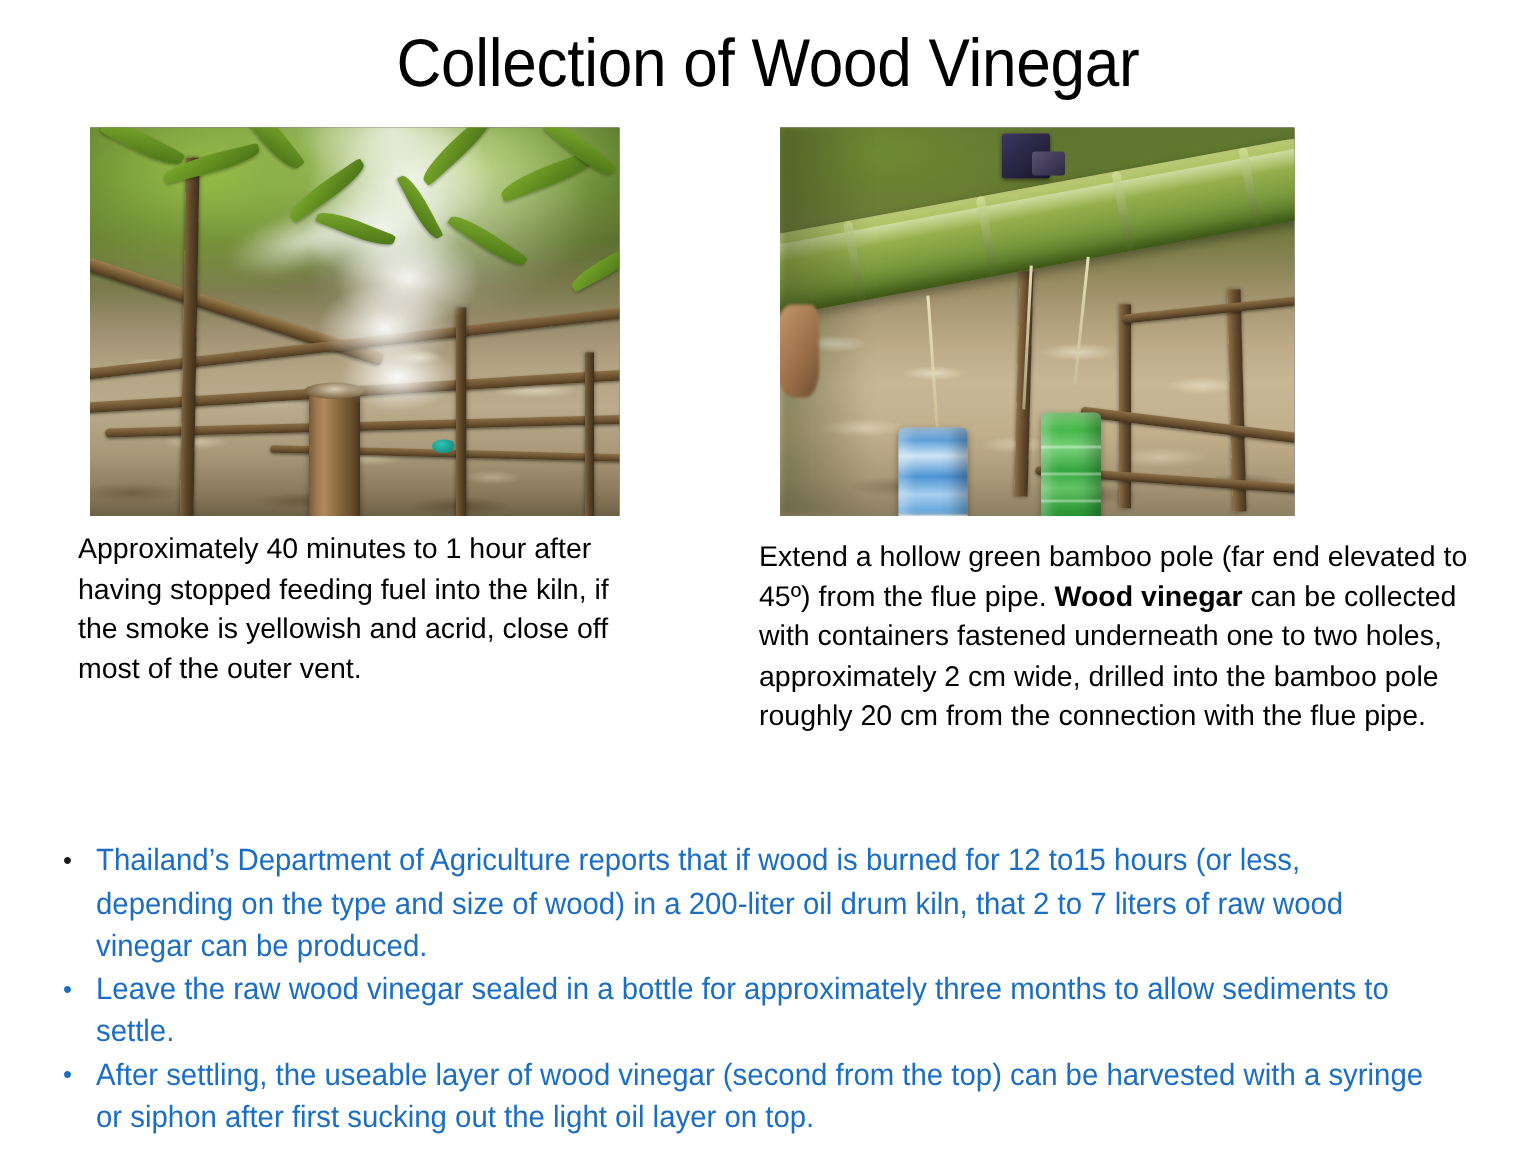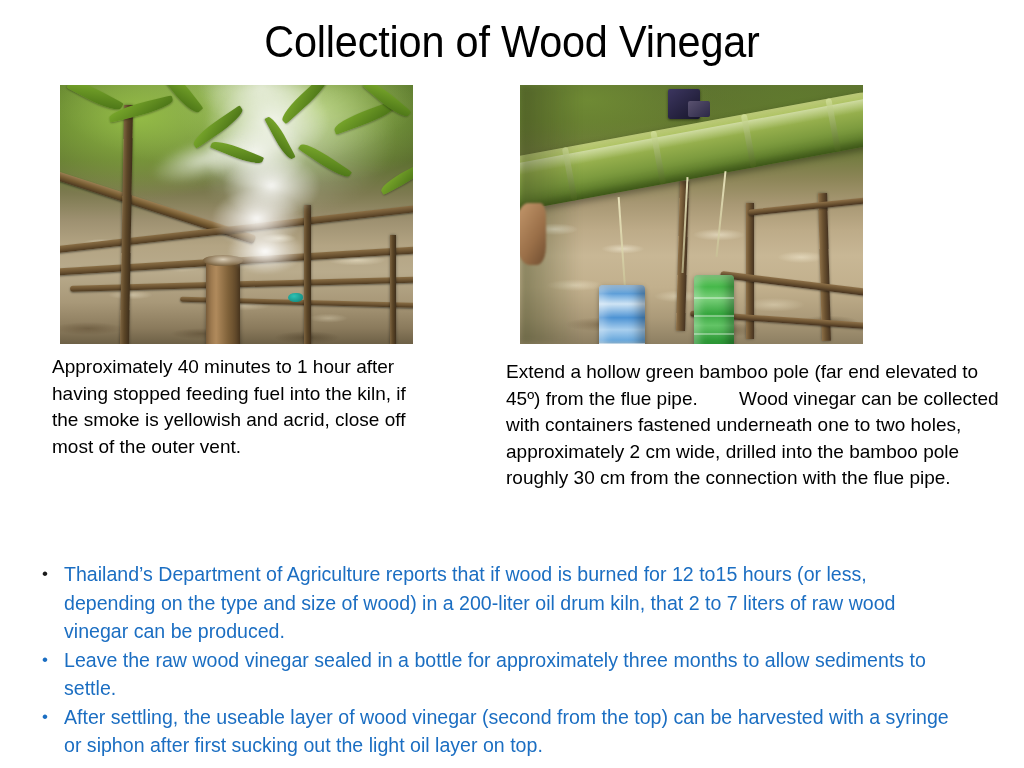--- a/index.html
+++ b/index.html
@@ -284,21 +284,21 @@
   
   .caption {
     position: absolute;
     font-family: "Liberation Sans", sans-serif;
     font-size: 19px;
     line-height: 26.5px;
     color: #000000;
   }
   .caption-left  { left: 52px;  top: 354px; width: 370px; }
   .caption-right { left: 506px; top: 359px; width: 500px; }
-  .caption b { font-weight: normal; margin-left: 36px; }
+  .caption b { font-weight: bold; }
 
   
   .bullets {
     position: absolute;
     left: 42px;
     top: 560px;
     width: 960px;
     font-family: "Liberation Sans Narrow", "Liberation Sans", sans-serif;
     font-size: 20.5px;
     line-height: 28.5px;
@@ -400,21 +400,21 @@
     <div class="ph-layer R-bottle-green-rib" style="top:58px;"></div>
 
   </div>
 
   <div class="ph-layer R-blur"></div>
   <div class="ph-layer R-arm"></div>
 </div>
 
 <div class="caption caption-left">Approximately 40 minutes to 1 hour after having stopped feeding fuel into the kiln, if the smoke is yellowish and acrid, close off most of the outer vent.</div>
 
-<div class="caption caption-right"><span>Extend a hollow green bamboo pole (far end elevated to 45º) from the flue pipe. </span><b>Wood vinegar</b><span> can be collected with containers fastened underneath one to two holes, approximately 2 cm wide, drilled into the bamboo pole roughly 30 cm from the connection with the flue pipe.</span></div>
+<div class="caption caption-right"><span>Extend a hollow green bamboo pole (far end elevated to 45º) from the flue pipe. </span><b>Wood vinegar</b><span> can be collected with containers fastened underneath one to two holes, approximately 2 cm wide, drilled into the bamboo pole roughly 20 cm from the connection with the flue pipe.</span></div>
 
 <div class="bullets">
 
   <div class="bullet-row">
     <span class="bullet-mark dark">•</span>
     <span class="bullet-text">Thailand’s Department of Agriculture reports that if wood is burned for 12 to15 hours (or less, depending on the type and size of wood) in a 200-liter oil drum kiln, that 2 to 7 liters of raw wood vinegar can be produced.</span>
   </div>
 
   <div class="bullet-row">
     <span class="bullet-mark">•</span>

